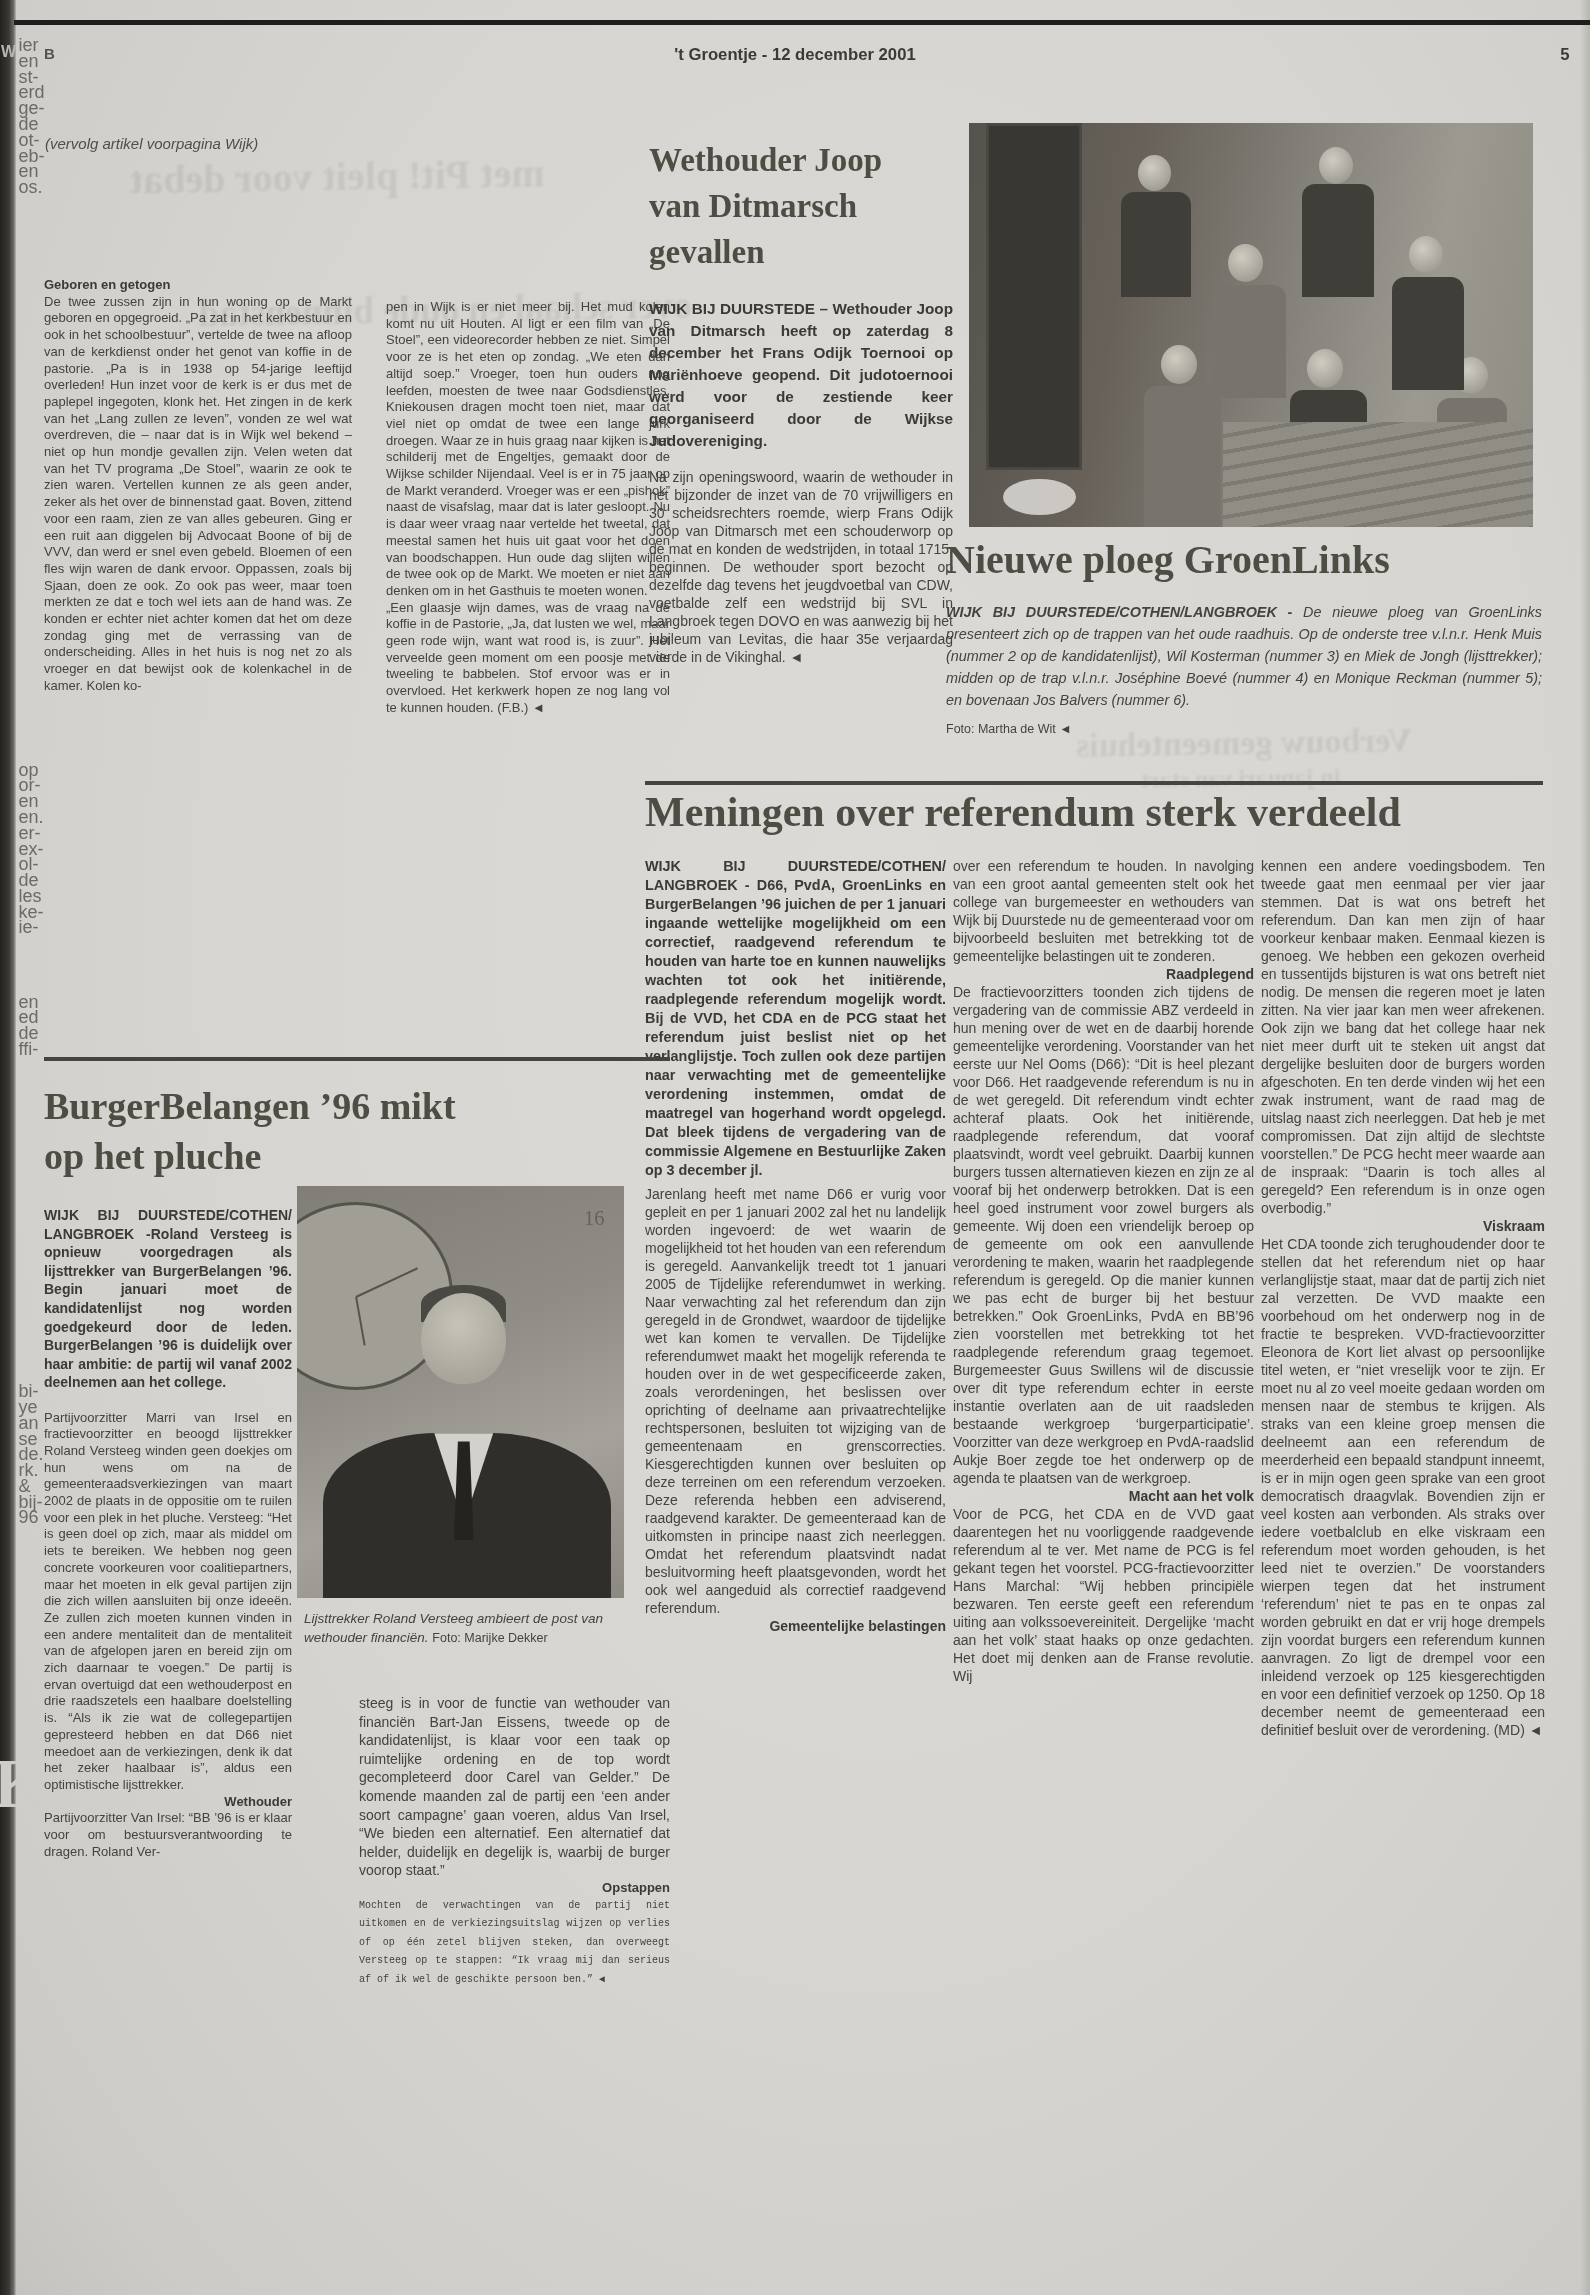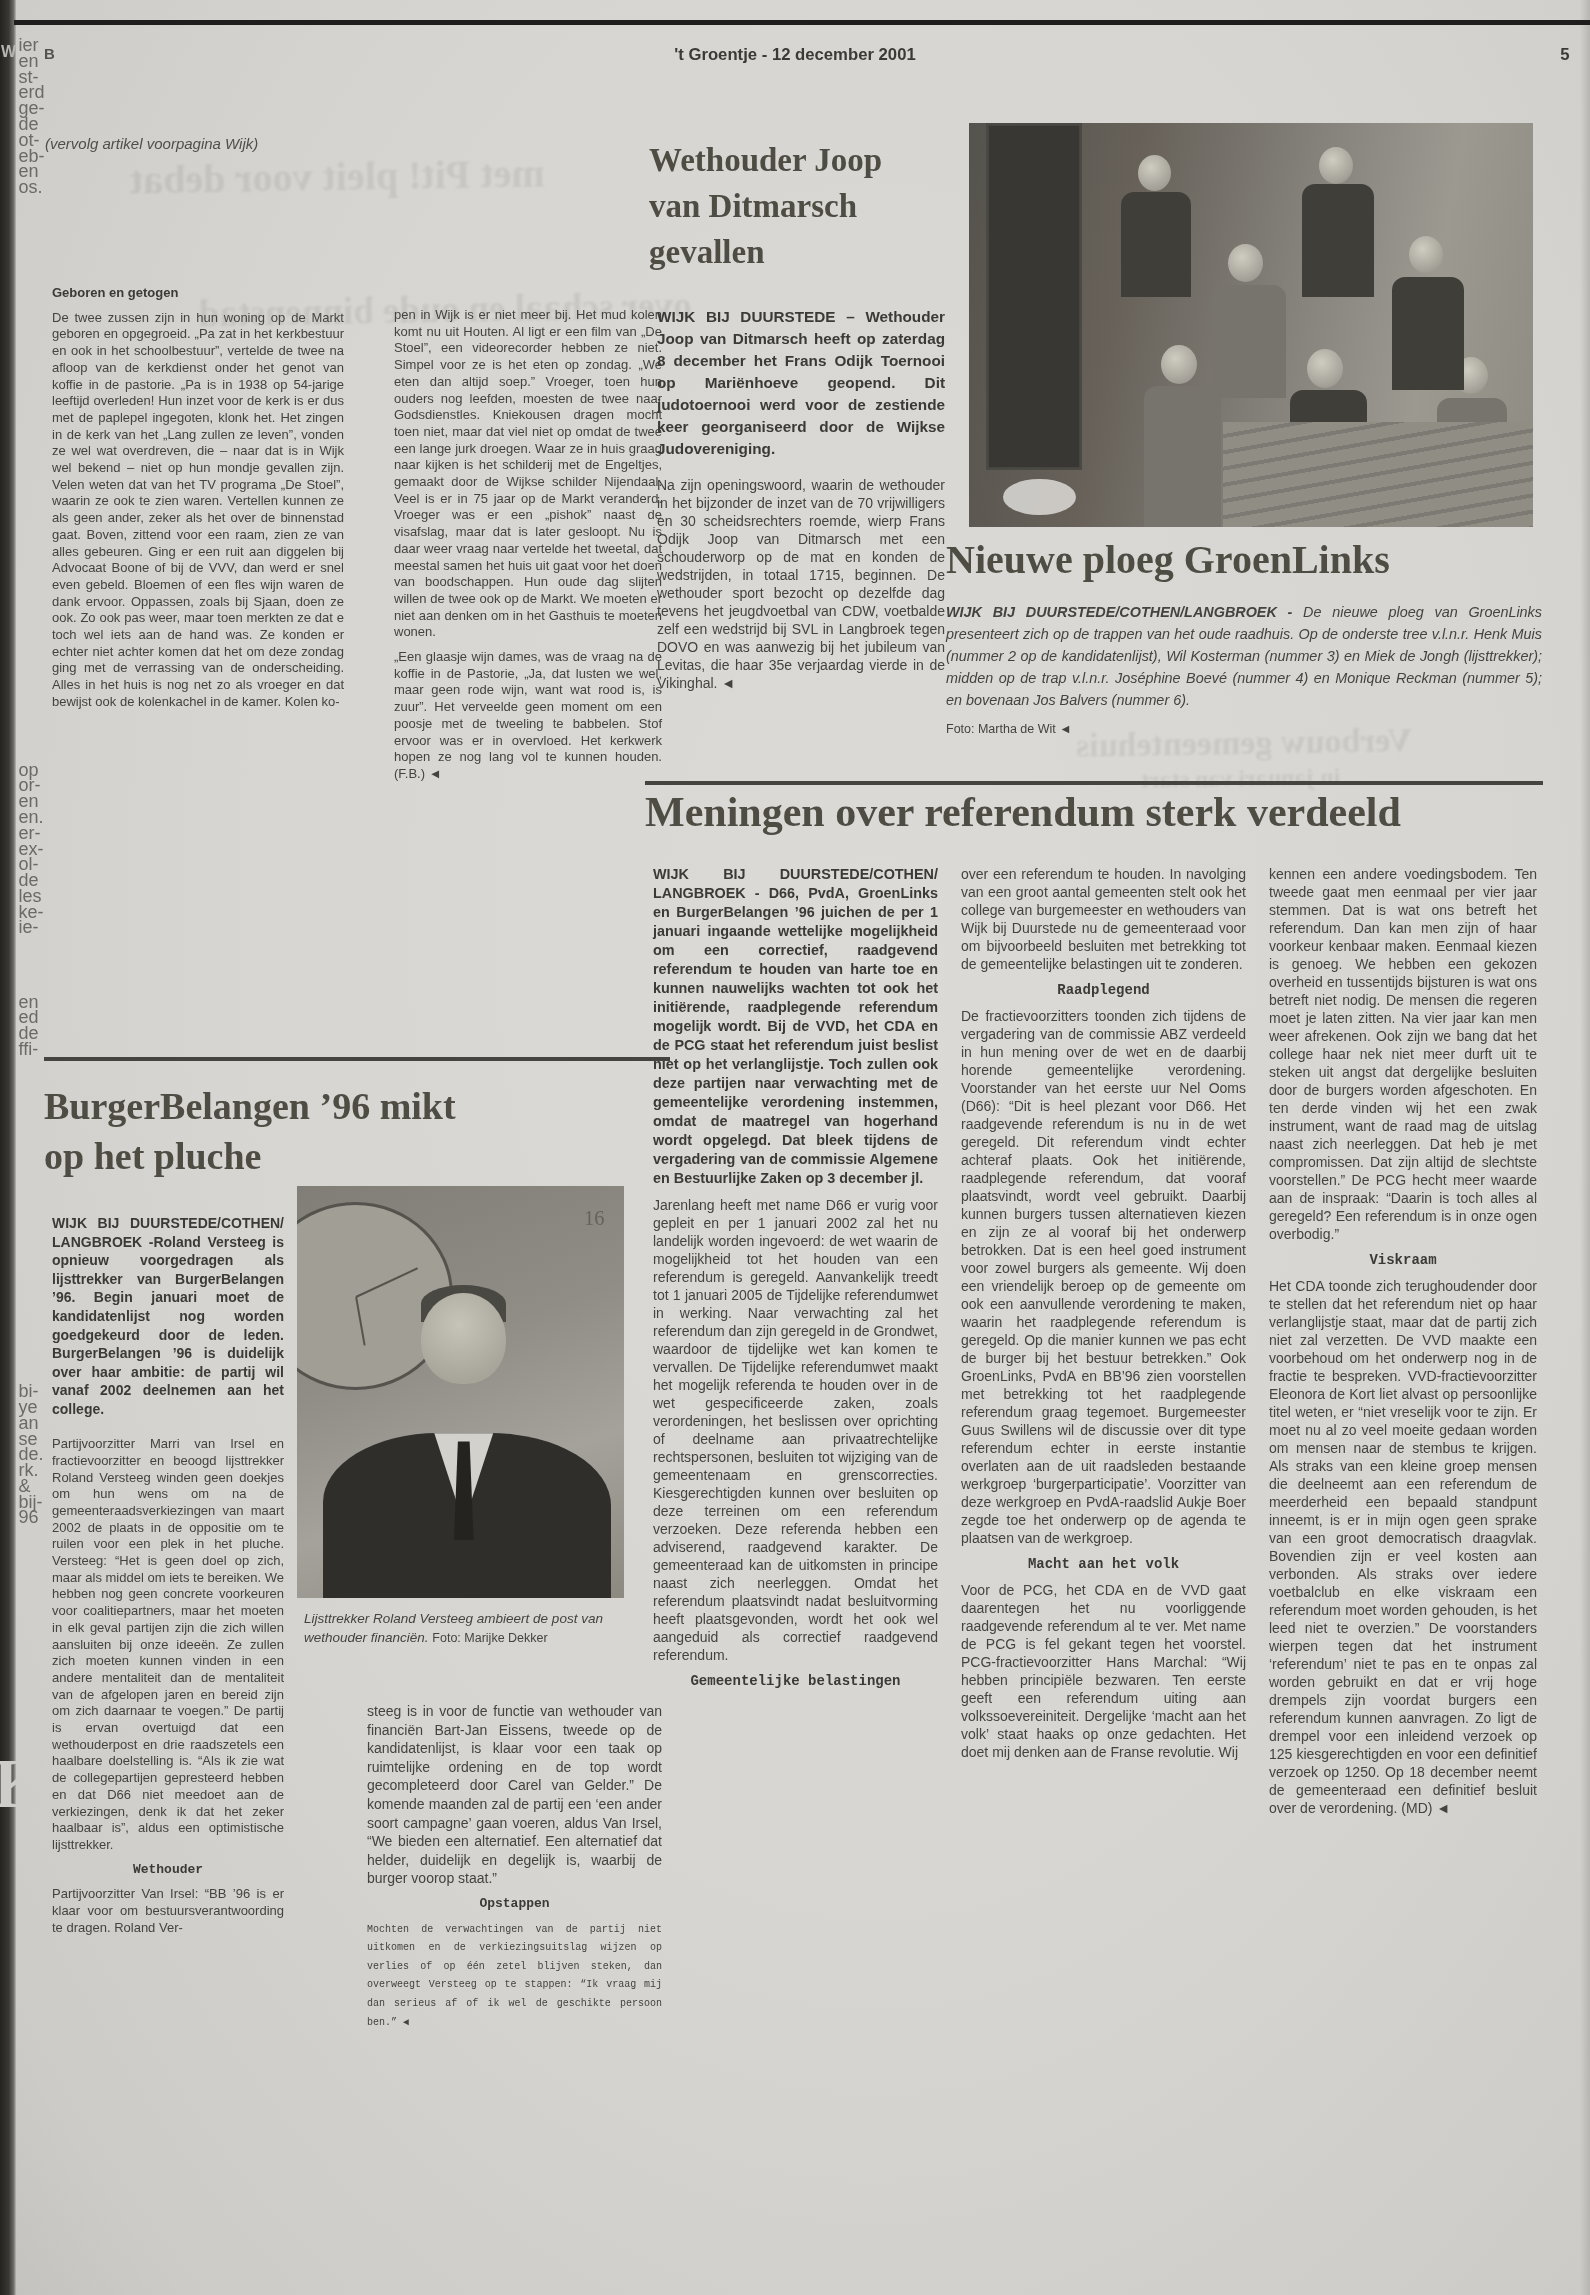--- a/index.html
+++ b/index.html
@@ -18,28 +18,28 @@
   .masthead{position:absolute;left:16px;top:45px;width:1558px;text-align:center;font-size:16.7px;font-weight:bold;color:#3c3a36;}
   .corner-b{position:absolute;left:44px;top:45px;font-size:15px;font-weight:bold;color:#55534e;}
   .pagenum{position:absolute;right:20.4px;top:45px;font-size:16.7px;font-weight:bold;color:#3c3a36;}
   
   .frag{position:absolute;left:18.6px;width:24px;font-size:18px;line-height:1;color:#6c6a64;}
   
   .ghost{position:absolute;transform:scaleX(-1) rotate(1deg);filter:blur(0.9px);opacity:.085;
     font-family:"Liberation Serif",serif;font-weight:bold;color:#2a2926;pointer-events:none;}
   
   .col{position:absolute;text-align:justify;}
-  .col p{margin:8px;}
+  .col p{margin:0;}
   .body28 p, p.body28{font-size:13px;line-height:16.7px;}
   .body30 p, p.body30{font-size:14px;line-height:18px;}
   .lead31{font-weight:bold;font-size:14.4px !important;line-height:19px !important;color:#3b3a35;}
   .lead33{font-weight:bold;font-size:15.3px !important;line-height:22px !important;color:#3b3a35;}
   .lead30{font-weight:bold;font-size:14px !important;line-height:18.6px !important;color:#3b3a35;}
   .sh-sans{font-weight:bold;font-size:16.7px;margin:0 0 3.7px 0;color:#3b3a35;text-align:left;}
-  .sh-serif{font-family:Liberation Mono, monospace;font-weight:bold;font-size:21.3px;margin:12px 0 4.6px 0;color:#3b3a35;text-align:center;}
+  .sh-serif{font-family:Liberation Sans, sans-serif;font-weight:bold;font-size:21.3px;margin:12px 0 4.6px 0;color:#3b3a35;text-align:right;}
   .headline{position:absolute;font-family:"Liberation Serif",serif;font-weight:bold;color:#4e4c43;white-space:pre-line;}
   .pretitle{position:absolute;font-style:italic;font-size:15px;color:#504e48;}
   .rule{position:absolute;height:3.7px;background:#45443f;}
   
   .gl-caption{position:absolute;font-size:14.4px;line-height:22px;font-style:italic;color:#45433e;text-align:justify;}
   .cap-lead{font-weight:bold;}
   .gl-credit{display:block;margin-top:7.4px;font-size:12.5px;font-style:normal;}
   .bb-caption{position:absolute;font-size:13.5px;line-height:18.6px;font-style:italic;color:#45433e;}
   .cap-credit{font-style:normal;font-size:12.5px;text-align:center;}
   

